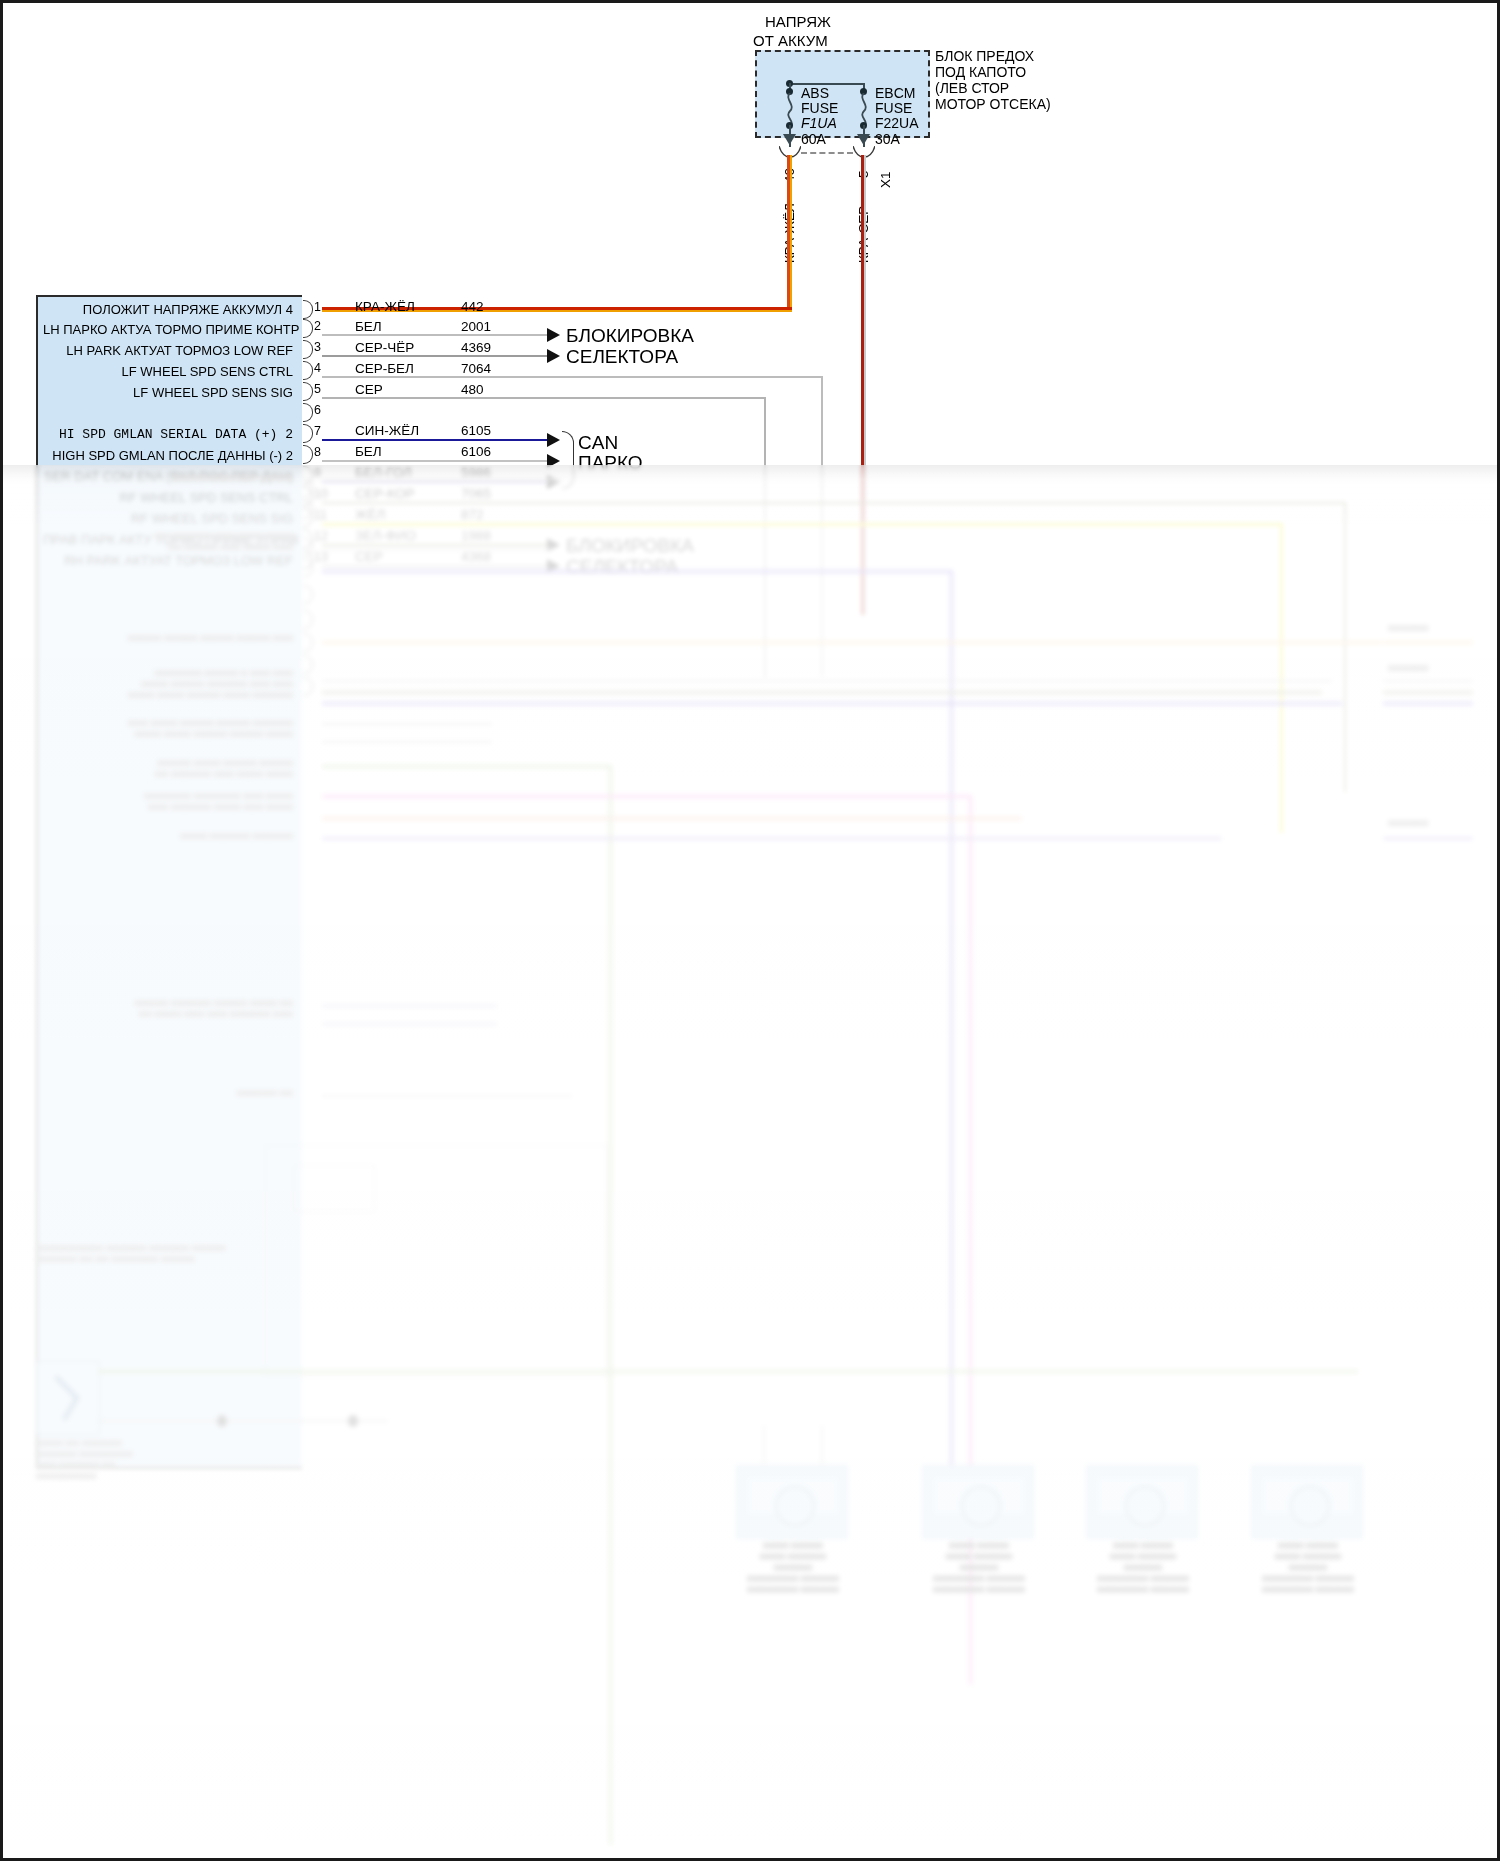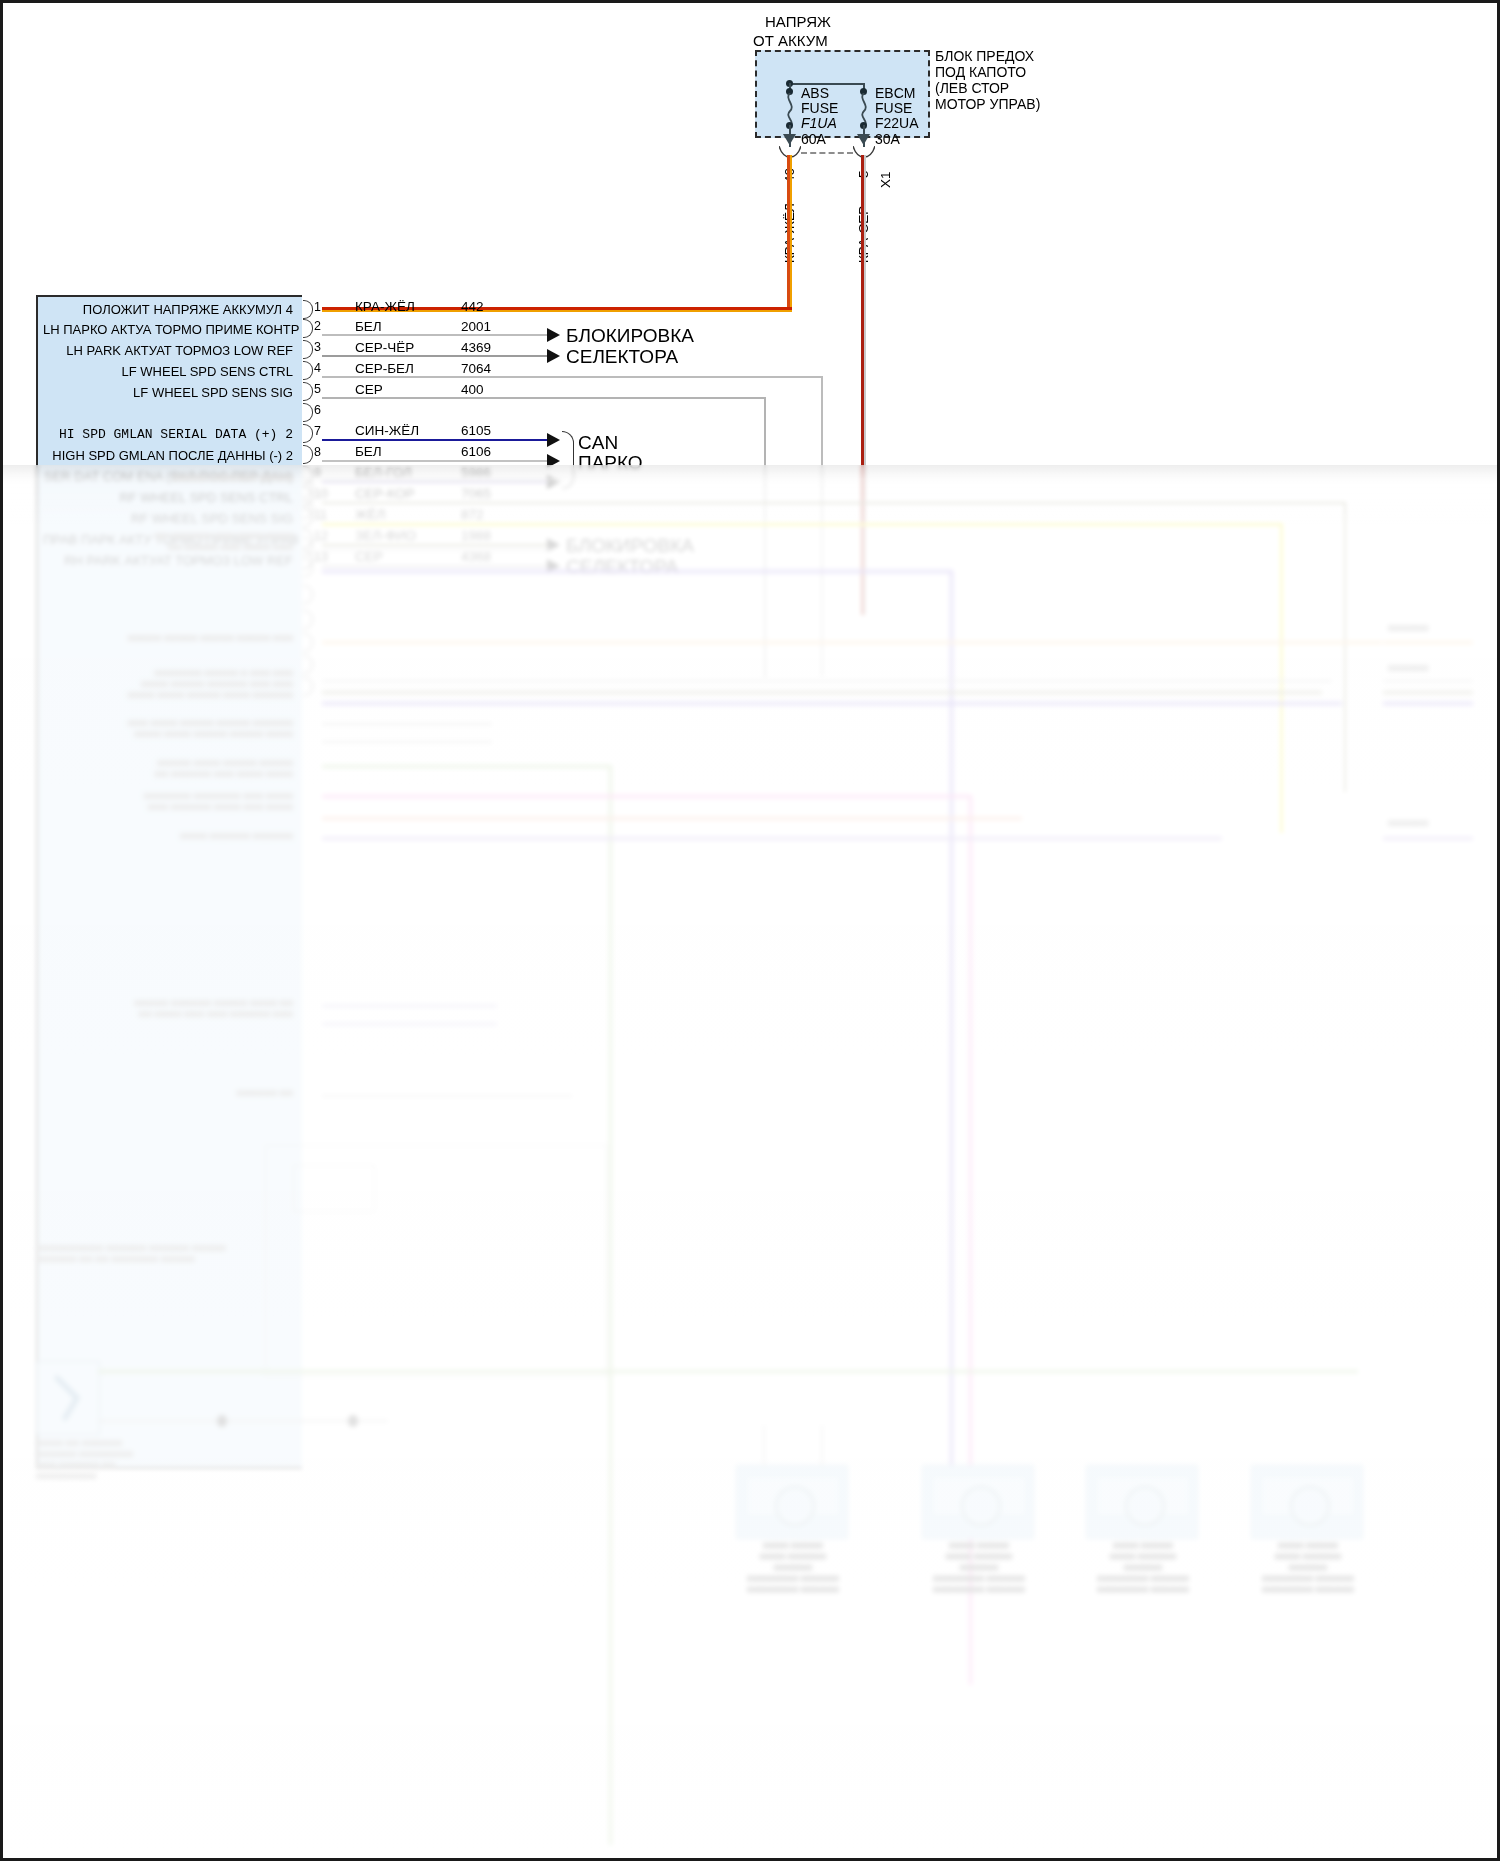--- a/index.html
+++ b/index.html
@@ -167,21 +167,21 @@
   </svg>
 
   <div class="fuse-label" style="left:872px;top:83px;">EBCM</div>
   <div class="fuse-label" style="left:872px;top:98px;">FUSE</div>
   <div class="fuse-label" style="left:872px;top:113px;">F22UA</div>
   <div class="fuse-label" style="left:872px;top:129px;">30A</div>
 
   <div class="txt" style="left:932px;top:46px;font-size:14px;">БЛОК ПРЕДОХ</div>
   <div class="txt" style="left:932px;top:62px;font-size:14px;">ПОД КАПОТО</div>
   <div class="txt" style="left:932px;top:78px;font-size:14px;">(ЛЕВ СТОР</div>
-  <div class="txt" style="left:932px;top:94px;font-size:14px;">МОТОР УПРАВ)</div>
+  <div class="txt" style="left:932px;top:94px;font-size:14px;">МОТОР ОТСЕКА)</div>
 
   <svg style="position:absolute;left:776px;top:143px;" width="22" height="12" viewBox="0 0 22 12">
     <path d="M0 0 C 3 10, 8 11, 11 11 C 14 11, 19 10, 22 0" fill="none" stroke="#3a3a3a" stroke-width="1.4"></path>
   </svg>
   <svg style="position:absolute;left:850px;top:143px;" width="22" height="12" viewBox="0 0 22 12">
     <path d="M0 0 C 3 10, 8 11, 11 11 C 14 11, 19 10, 22 0" fill="none" stroke="#3a3a3a" stroke-width="1.4"></path>
   </svg>
   <div class="hline" style="left:798px;top:149px;width:52px;height:0;border-top:2px dashed #8d8d8d;background:none;"></div>
 
   <div class="vtxt" style="left:779px;top:180px;">40</div>
@@ -228,21 +228,21 @@
   <div class="pin-num" style="left:311px;top:358px;">4</div>
   <div class="wire-name" style="left:352px;top:358px;">СЕР-БЕЛ</div>
   <div class="wire-circ" style="left:458px;top:358px;">7064</div>
   <div class="hline" style="left:319px;top:373px;width:501px;background:#bcbcbc;"></div>
   <div class="vline" style="left:818px;top:373px;height:300px;background:#bcbcbc;"></div>
 
   <div class="pin-label" style="left:40px;top:383px;width:250px;">LF WHEEL SPD SENS SIG</div>
   <div class="hook" style="left:300px;top:379px;"></div>
   <div class="pin-num" style="left:311px;top:379px;">5</div>
   <div class="wire-name" style="left:352px;top:379px;">СЕР</div>
-  <div class="wire-circ" style="left:458px;top:379px;">400</div>
+  <div class="wire-circ" style="left:458px;top:379px;">480</div>
   <div class="hline" style="left:319px;top:394px;width:444px;background:#b3b3b3;"></div>
   <div class="vline" style="left:761px;top:394px;height:280px;background:#b3b3b3;"></div>
 
   <div class="hook" style="left:300px;top:400px;"></div>
   <div class="pin-num" style="left:311px;top:400px;">6</div>
 
   <div class="pin-label" style="left:40px;top:425px;width:250px;font-family:Liberation Mono, monospace;">HI SPD GMLAN SERIAL DATA (+) 2</div>
   <div class="hook" style="left:300px;top:421px;"></div>
   <div class="pin-num" style="left:311px;top:421px;">7</div>
   <div class="wire-name" style="left:352px;top:420px;">СИН-ЖЁЛ</div>

